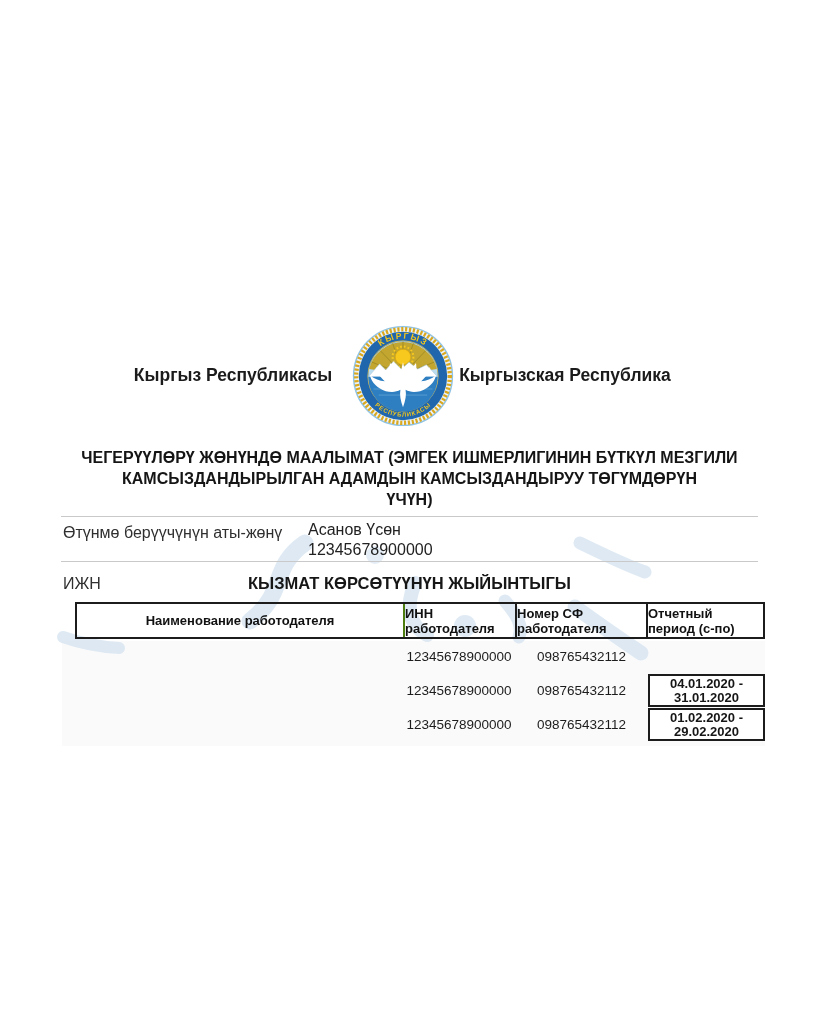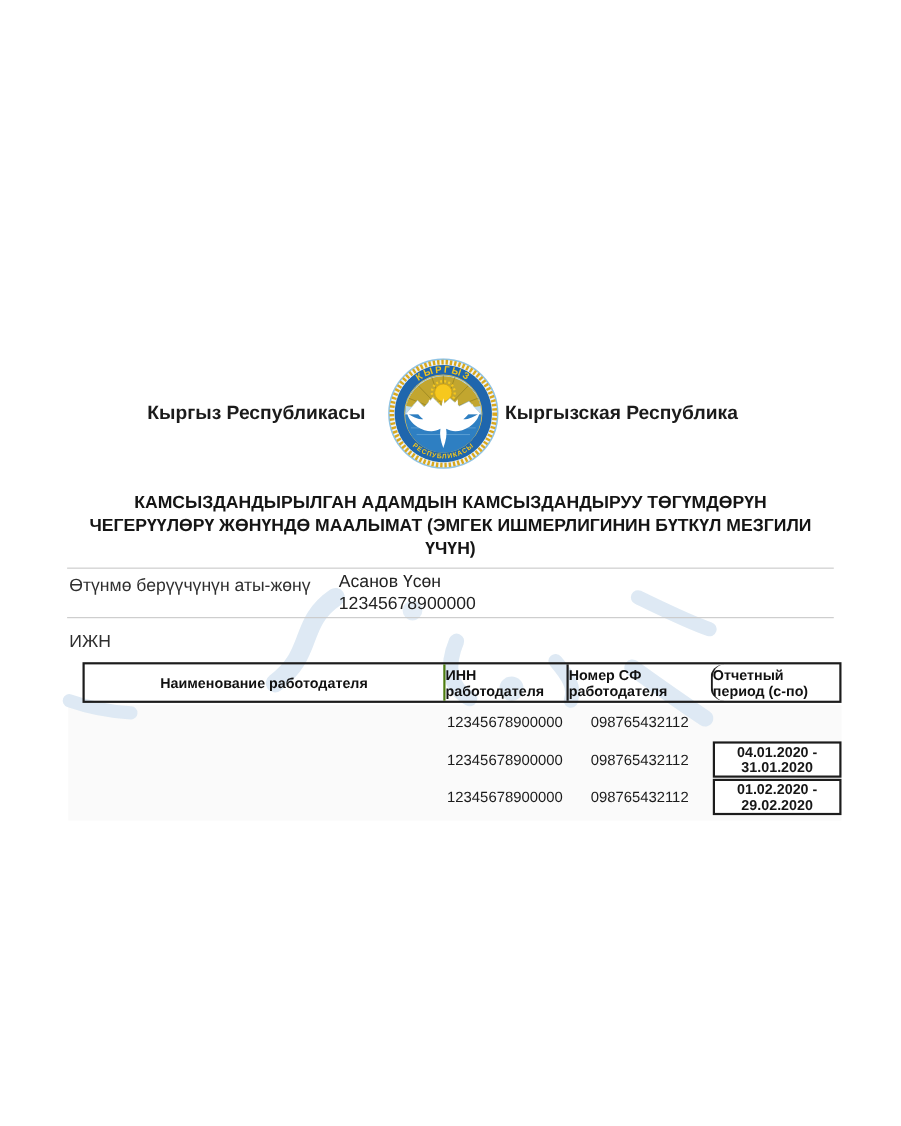--- a/index.html
+++ b/index.html
@@ -50,21 +50,21 @@
     display:flex;z-index:2;background:transparent;
   }
   .tbl-header .cell{
     display:flex;align-items:center;justify-content:center;
     font-weight:bold;font-size:13px;line-height:15px;
     color:#111111;box-sizing:border-box;
   }
   .c1{width:326px;}
   .c2{width:112px;border-left:2px solid #4d7c0f;}
   .c3{width:131px;border-left:2px solid #1c1c1c;}
-  .c4{width:117px;border-left:2px solid #1c1c1c;border-radius:12px;}
+  .c4{width:117px;border-left:2px solid #1c1c1c;}
   .tbl-body-bg{
     position:absolute;left:62px;top:641px;width:703px;height:105px;
     background:#fafafa;z-index:0;
   }
   .tbl-body{position:absolute;left:75px;top:640px;width:690px;z-index:2;}
   .tbl-row{display:flex;height:33px;margin-bottom:1px;align-items:center;}
   .tbl-row .bcell{box-sizing:border-box;text-align:center;}
   .bc1{width:328px;}
   .bc2{width:112px;font-size:13.5px;color:#1c1c1c;}
   .bc3{width:133px;font-size:13.5px;color:#1c1c1c;}
@@ -139,34 +139,35 @@
       <textPath href="#arcTop" startOffset="50%">КЫРГЫЗ</textPath>
     </text>
     <text font-size="7" font-weight="bold" fill="#f2c51d" letter-spacing="1" font-family="Liberation Sans, sans-serif" text-anchor="middle">
       <textPath href="#arcBot" startOffset="50%">РЕСПУБЛИКАСЫ</textPath>
     </text>
   </svg>
 
   <div class="country-name country-right">Кыргызская Республика</div>
 
   <div class="doc-title">
+    <div>ЧЕГЕРҮҮЛӨРҮ ЖӨНҮНДӨ МААЛЫМАТ (ЭМГЕК ИШМЕРЛИГИНИН БҮТКҮЛ МЕЗГИЛИ</div>
     <div>КАМСЫЗДАНДЫРЫЛГАН АДАМДЫН КАМСЫЗДАНДЫРУУ ТӨГҮМДӨРҮН</div>
-    <div>ЧЕГЕРҮҮЛӨРҮ ЖӨНҮНДӨ МААЛЫМАТ (ЭМГЕК ИШМЕРЛИГИНИН БҮТКҮЛ МЕЗГИЛИ</div>
     <div>ҮЧҮН)</div>
   </div>
 
   <div class="rule" style="top:516px;"></div>
 
   <div class="info-label" style="top:523px;">Өтүнмө берүүчүнүн аты-жөнү</div>
   <div class="info-value" style="top:520px;">Асанов Үсөн</div>
   <div class="info-label" style="top:574px;">ИЖН</div>
   <div class="info-value" style="top:540px;">12345678900000</div>
 
   <div class="rule" style="top:561px;"></div>
 
+  <div class="section-heading">КЫЗМАТ КӨРСӨТҮҮНҮН ЖЫЙЫНТЫГЫ</div>
 
   <div class="tbl-body-bg"></div>
 
   <div class="tbl-header">
     <div class="cell c1">Наименование работодателя</div>
     <div class="cell c2">ИНН работодателя</div>
     <div class="cell c3">Номер СФ работодателя</div>
     <div class="cell c4">Отчетный период (с-по)</div>
   </div>
 

